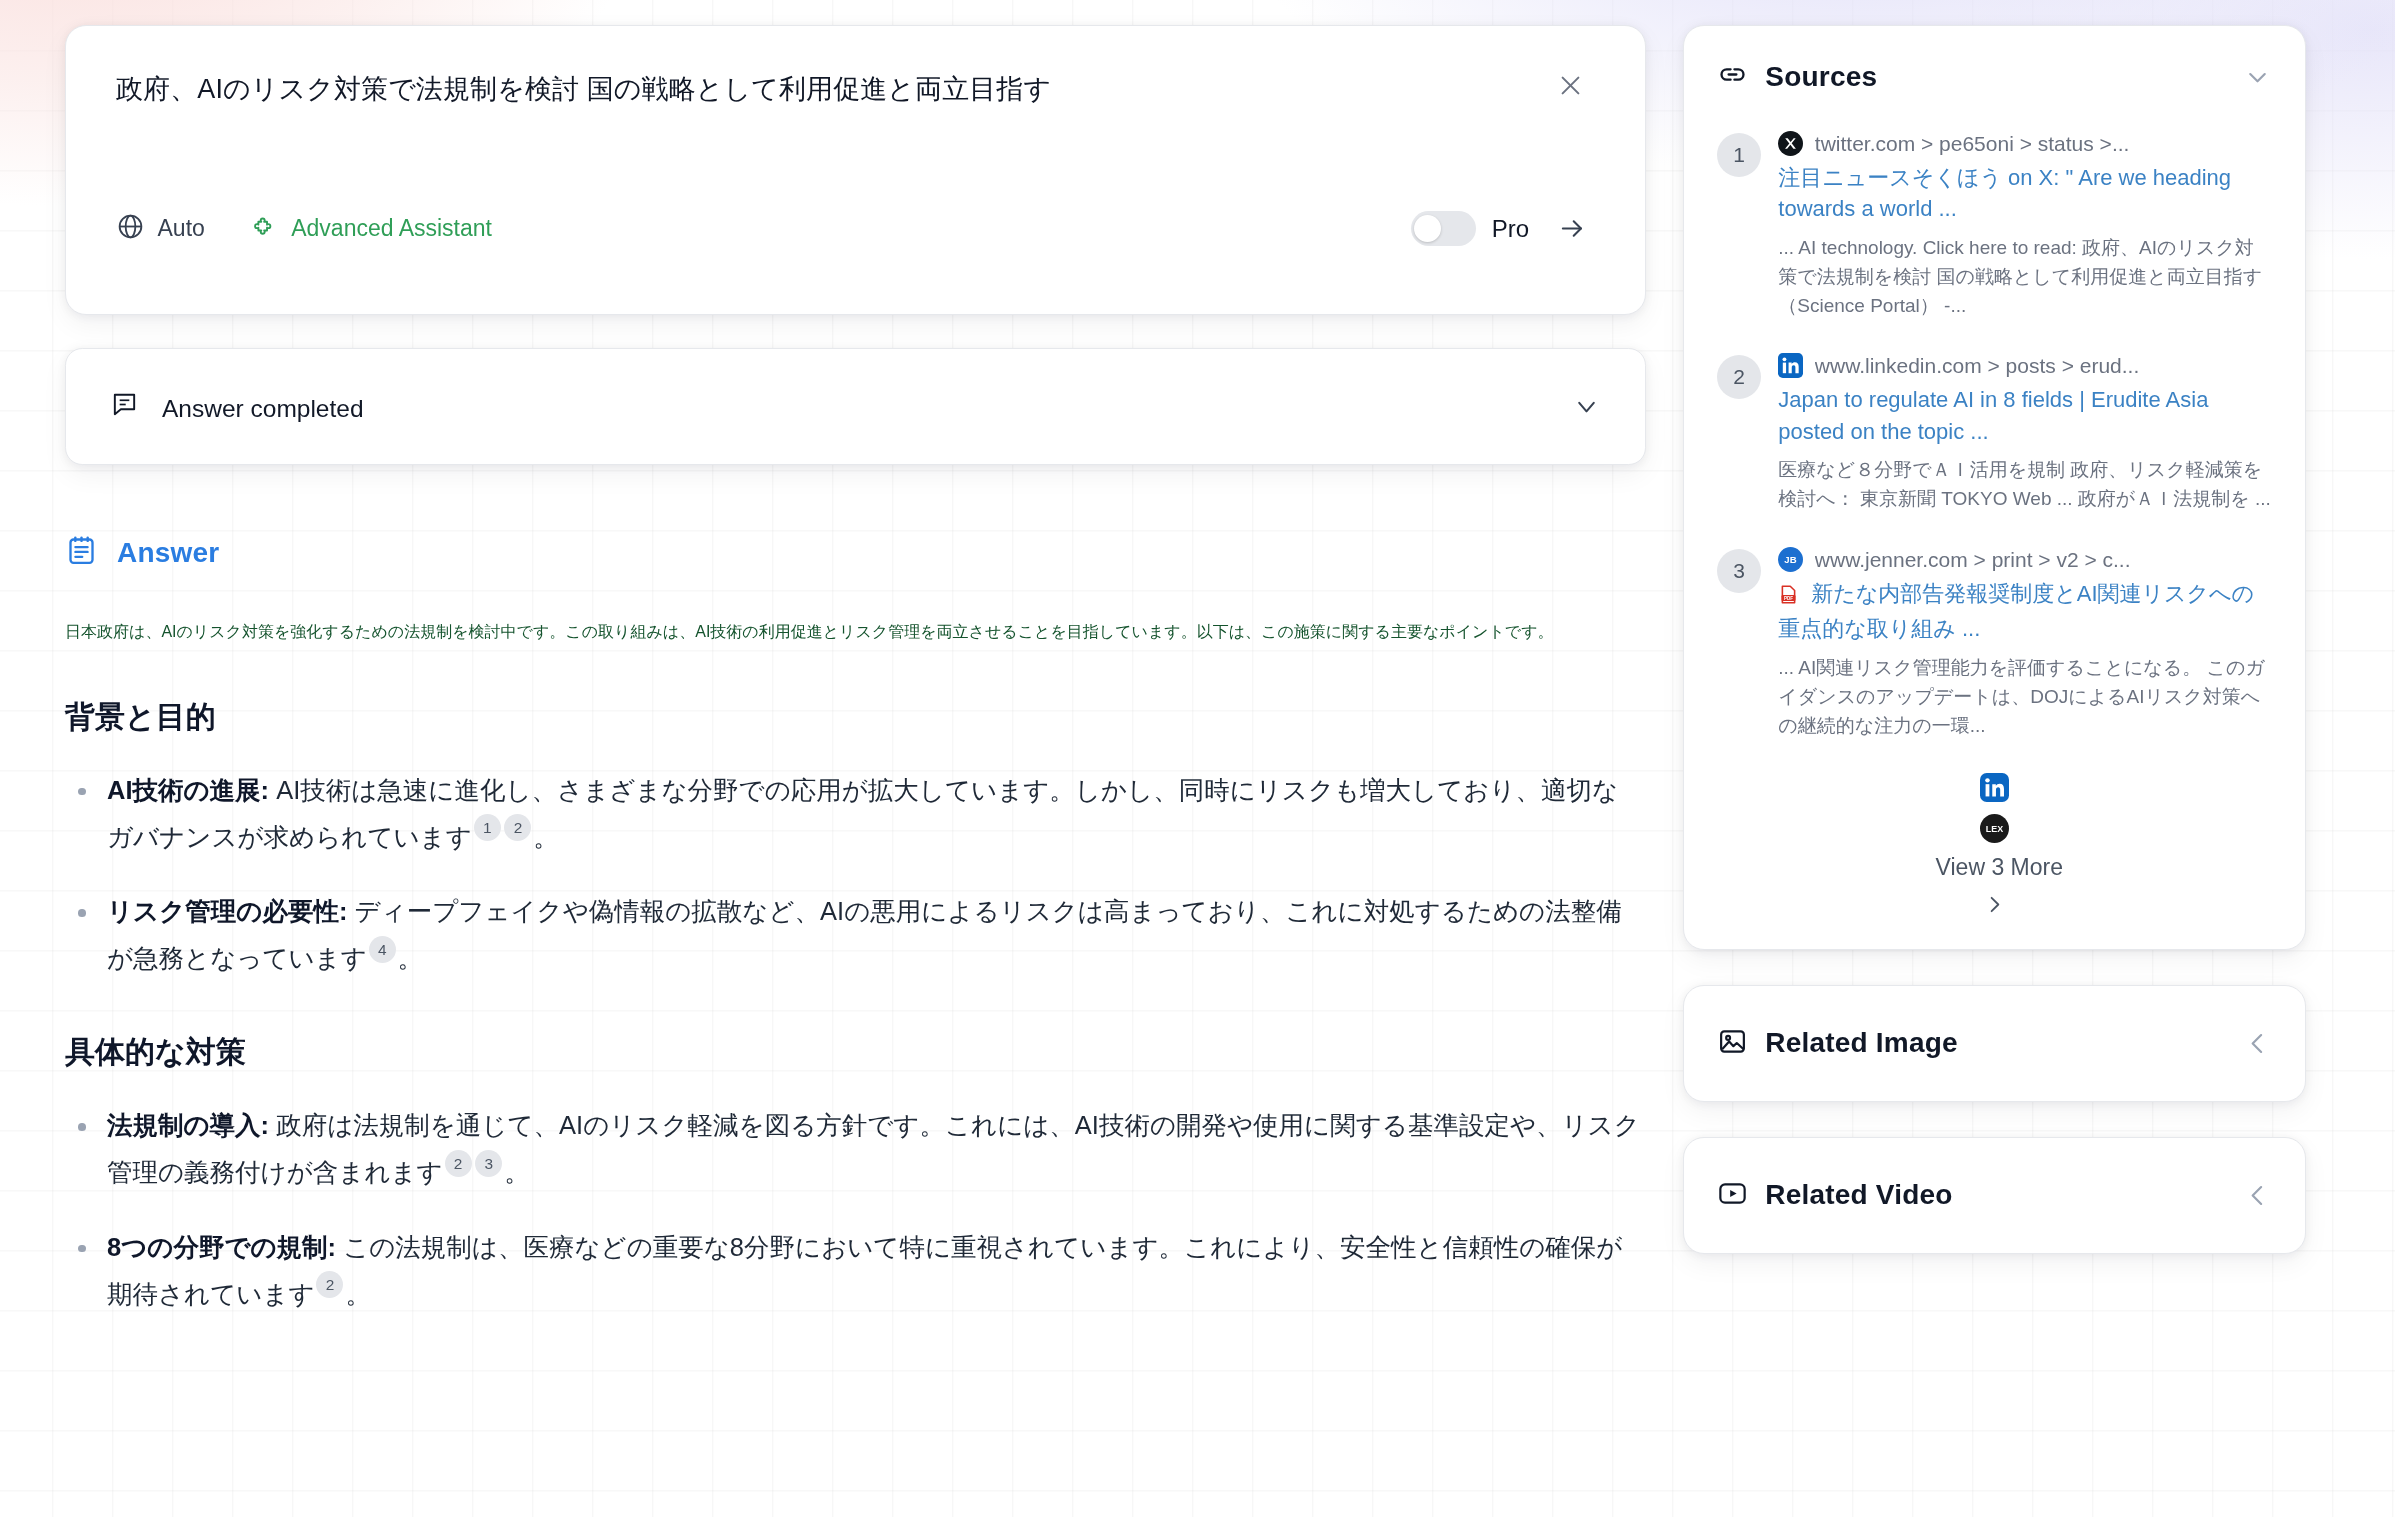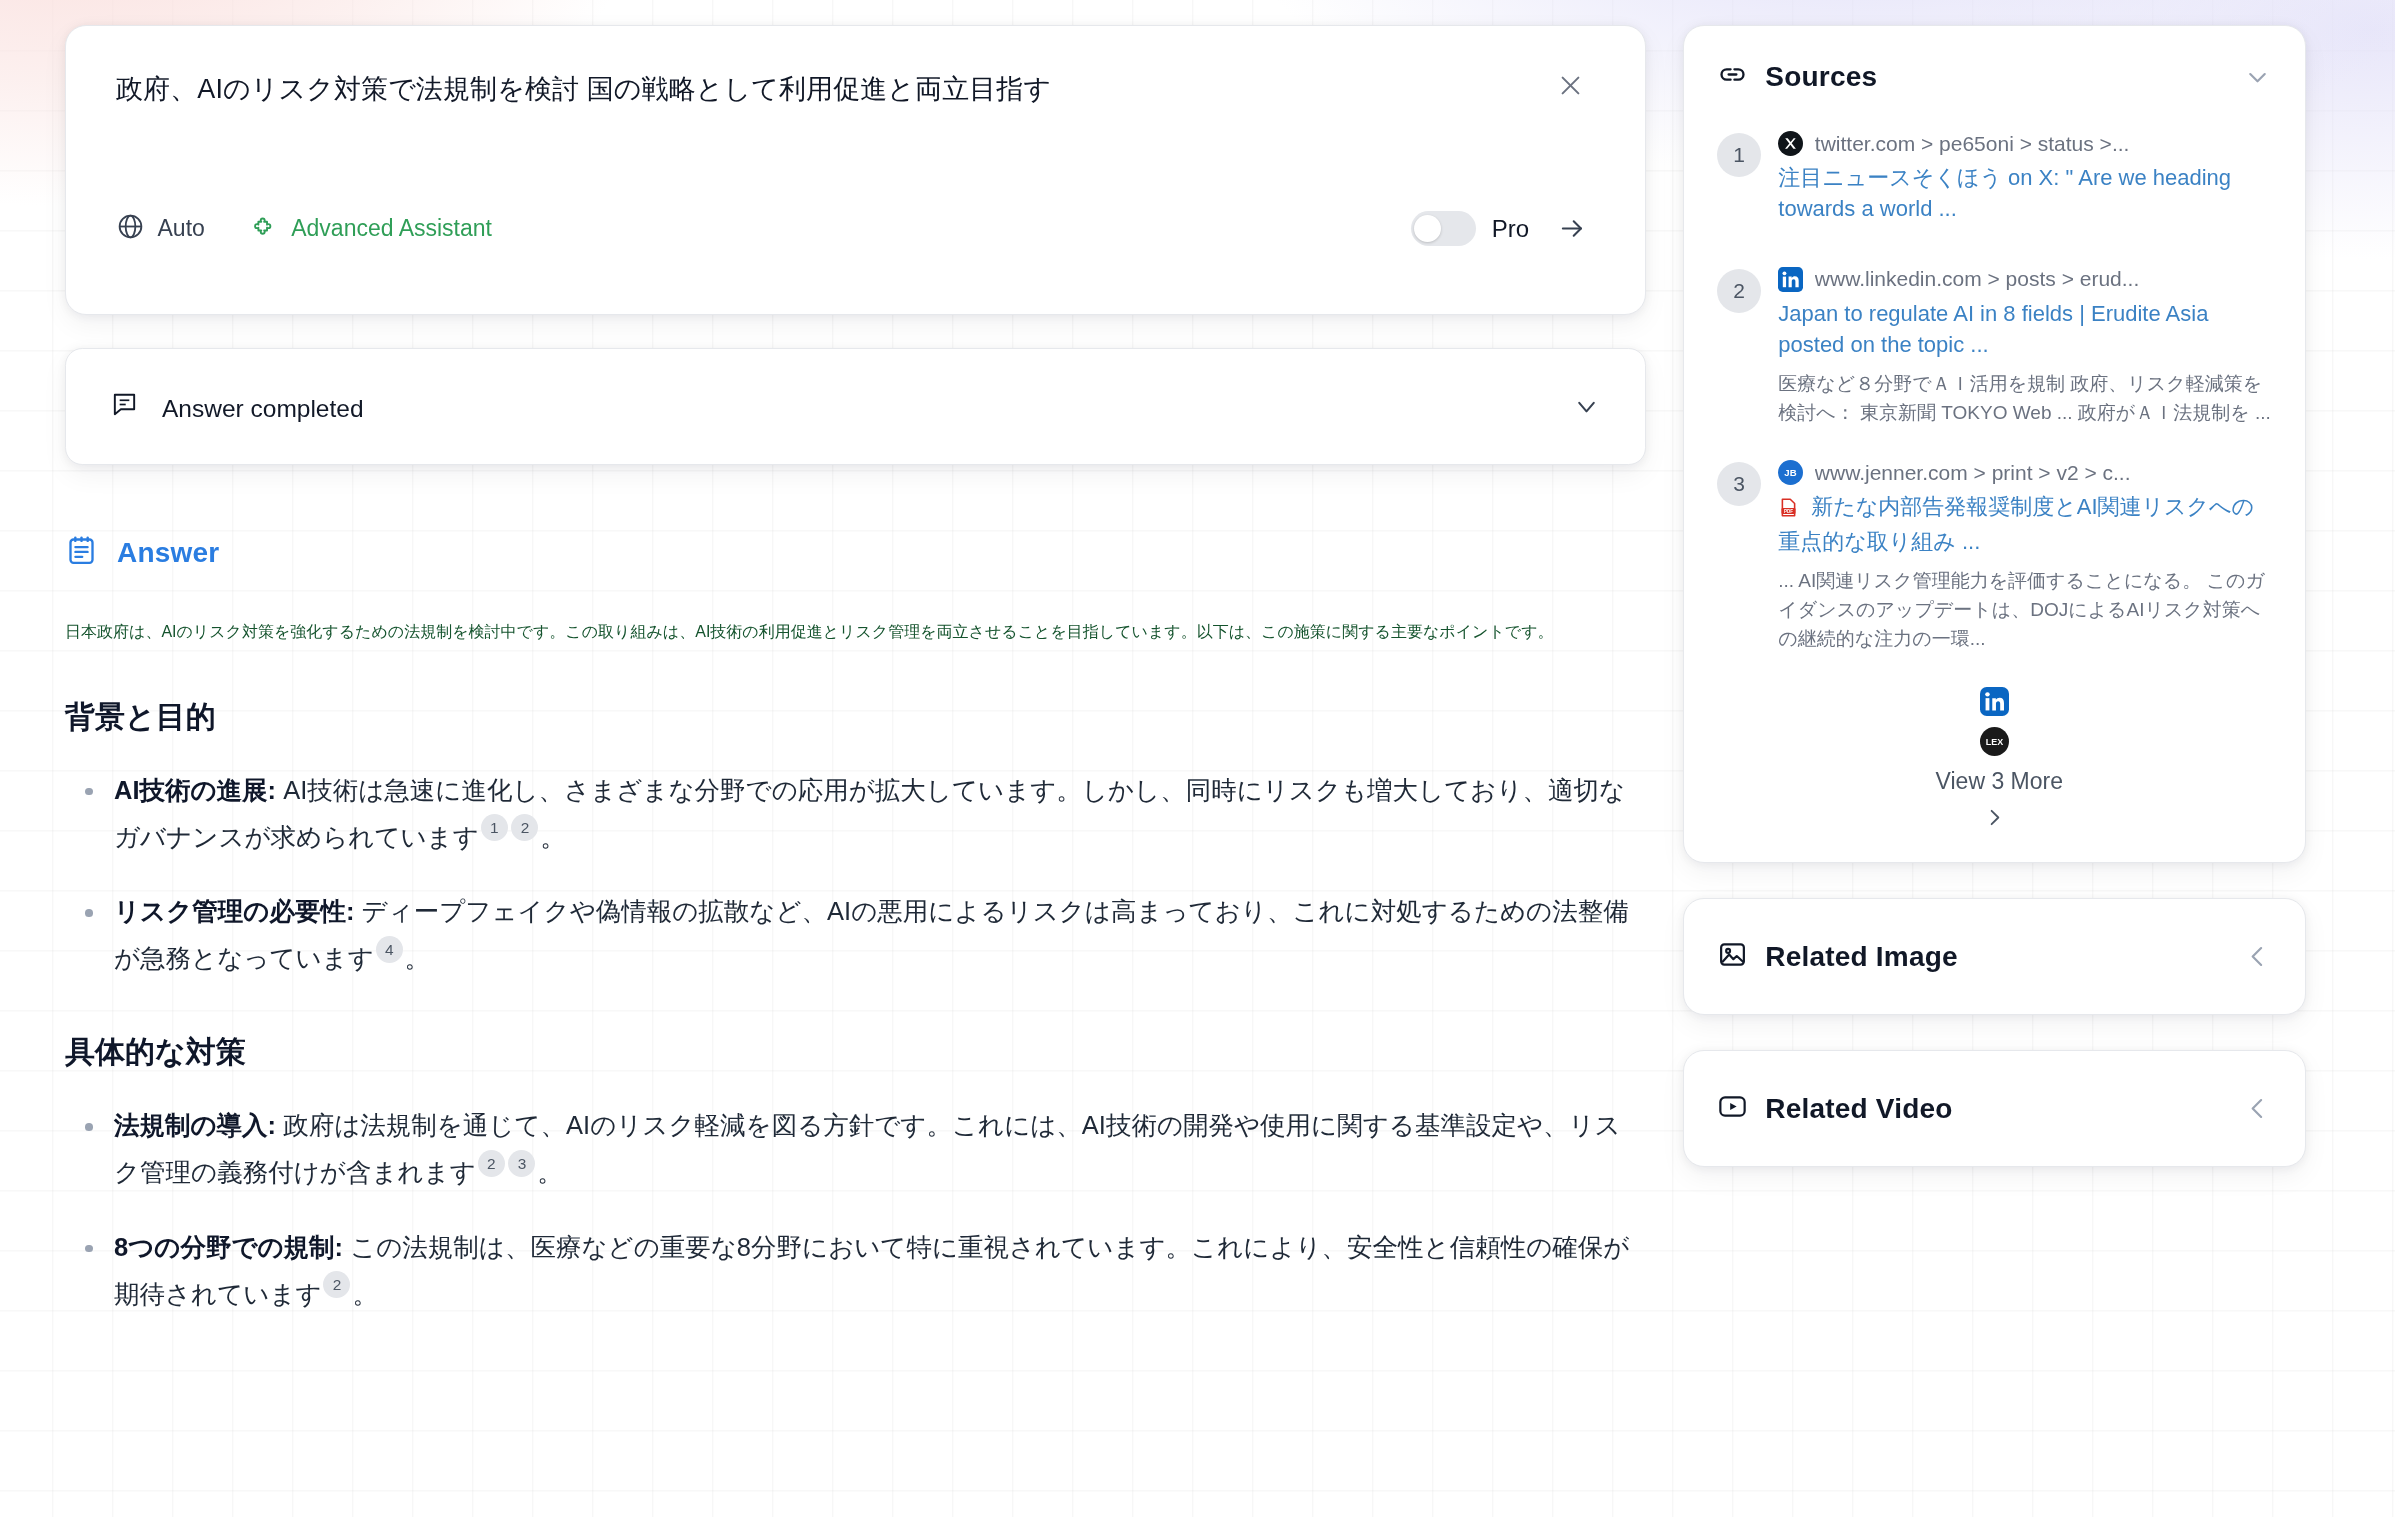--- a/index.html
+++ b/index.html
@@ -207,21 +207,21 @@
   .h2 {
     font-size: 30px;
     font-weight: bold;
     color: #0f172a;
     margin-top: 50px;
     margin-bottom: 29px;
   }
 
   ul.bullets {
     list-style: none;
-    margin: 7px;
+    margin: 0;
     padding: 0;
   }
   ul.bullets > li {
     position: relative;
     padding-left: 42px;
     font-size: 25.5px;
     line-height: 1.85;
     color: #1f2937;
     margin-bottom: 27px;
     max-width: 1576px;
@@ -508,20 +508,21 @@
           <div class="src-url-row">
             <span class="favicon">
               <svg width="25" height="25" viewBox="0 0 26 26">
                 <circle cx="13" cy="13" r="13" fill="#0f1419"></circle>
                 <path d="M7.5 7.5h2.6l3 4 3.2-4h2.1l-4.2 5.2 4.4 5.8h-2.6l-3.1-4.2-3.4 4.2H7.3l4.5-5.6z" fill="#ffffff"></path>
               </svg>
             </span>
             <span class="src-url">twitter.com &gt; pe65oni &gt; status &gt;...</span>
           </div>
           <div class="src-title">注目ニュースそくほう on X: " Are we heading towards a world ...</div>
+          <div class="src-snippet">... AI technology. Click here to read: 政府、AIのリスク対策で法規制を検討 国の戦略として利用促進と両立目指す（Science Portal） -...</div>
         </div>
       </div>
 
       <div class="source-item">
         <div class="src-num">2</div>
         <div class="src-body">
           <div class="src-url-row">
             <span class="favicon">
               <svg width="25" height="25" viewBox="0 0 26 26">
                 <rect width="26" height="26" rx="5" fill="#0a66c2"></rect>

